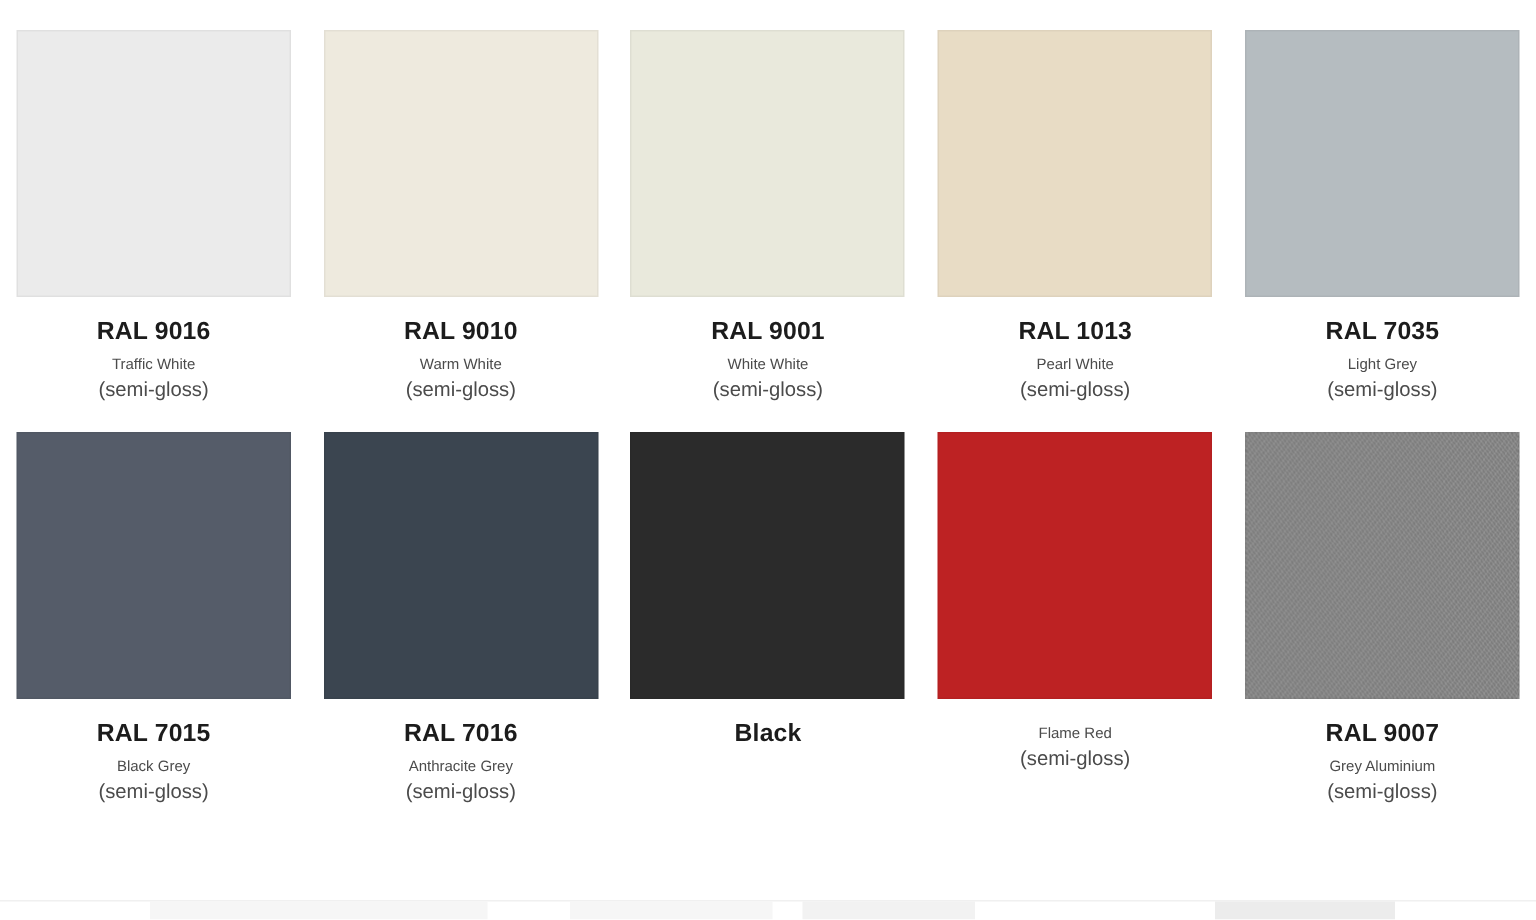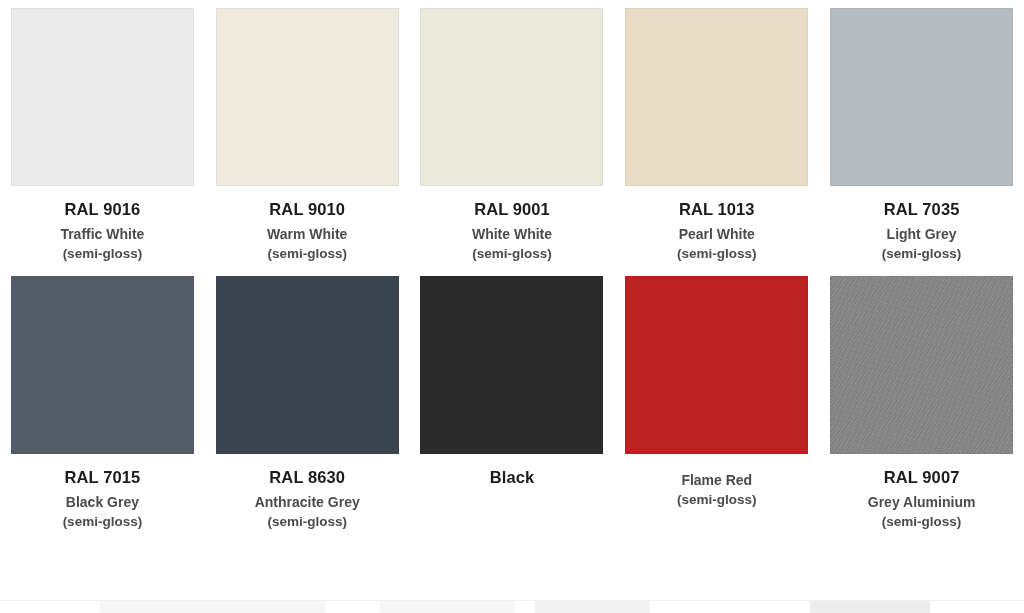--- a/index.html
+++ b/index.html
@@ -18,21 +18,21 @@
   #swatch-chart {
     position: relative;
     width: 1024px;
     height: 613px;
     background: #ffffff;
   }
 
   .swatch-grid {
     position: absolute;
     left: 0;
-    top: 0;
+    top: 12px;
     width: 1024px;
     display: grid;
     grid-template-columns: repeat(5, 204.8px);
     grid-template-rows: 268px 268px;
   }
 
   .swatch-cell {
     position: relative;
     display: flex;
     flex-direction: column;
@@ -64,30 +64,30 @@
   .swatch-code {
     display: block;
     font-size: 16.5px;
     font-weight: bold;
     color: #1c1c1c;
     letter-spacing: 0.1px;
   }
 
   .swatch-name {
     display: block;
-    font-size: 14px;
-    font-weight: bold;
+    font-size: 10px;
+    font-weight: normal;
     color: #4b4b4b;
     margin-top: 4px;
   }
 
   .swatch-finish {
     display: block;
     font-size: 13.5px;
-    font-weight: bold;
+    font-weight: normal;
     color: #4b4b4b;
     margin-top: 1px;
   }
 
   
   .next-section-divider {
     position: absolute;
     left: 0;
     top: 600px;
     width: 1024px;
@@ -152,21 +152,21 @@
         <div class="swatch-chip" style="background-color: rgb(85, 92, 105);"></div>
         <div class="swatch-caption">
           <span class="swatch-code">RAL 7015</span>
           <span class="swatch-name">Black Grey</span>
           <span class="swatch-finish">(semi-gloss)</span>
         </div>
       </div>
       <div class="swatch-cell">
         <div class="swatch-chip" style="background-color: rgb(59, 69, 80);"></div>
         <div class="swatch-caption">
-          <span class="swatch-code">RAL 8630</span>
+          <span class="swatch-code">RAL 7016</span>
           <span class="swatch-name">Anthracite Grey</span>
           <span class="swatch-finish">(semi-gloss)</span>
         </div>
       </div>
       <div class="swatch-cell">
         <div class="swatch-chip" style="background-color: rgb(43, 43, 43);"></div>
         <div class="swatch-caption">
           <span class="swatch-code">Black</span>
         </div>
       </div>

